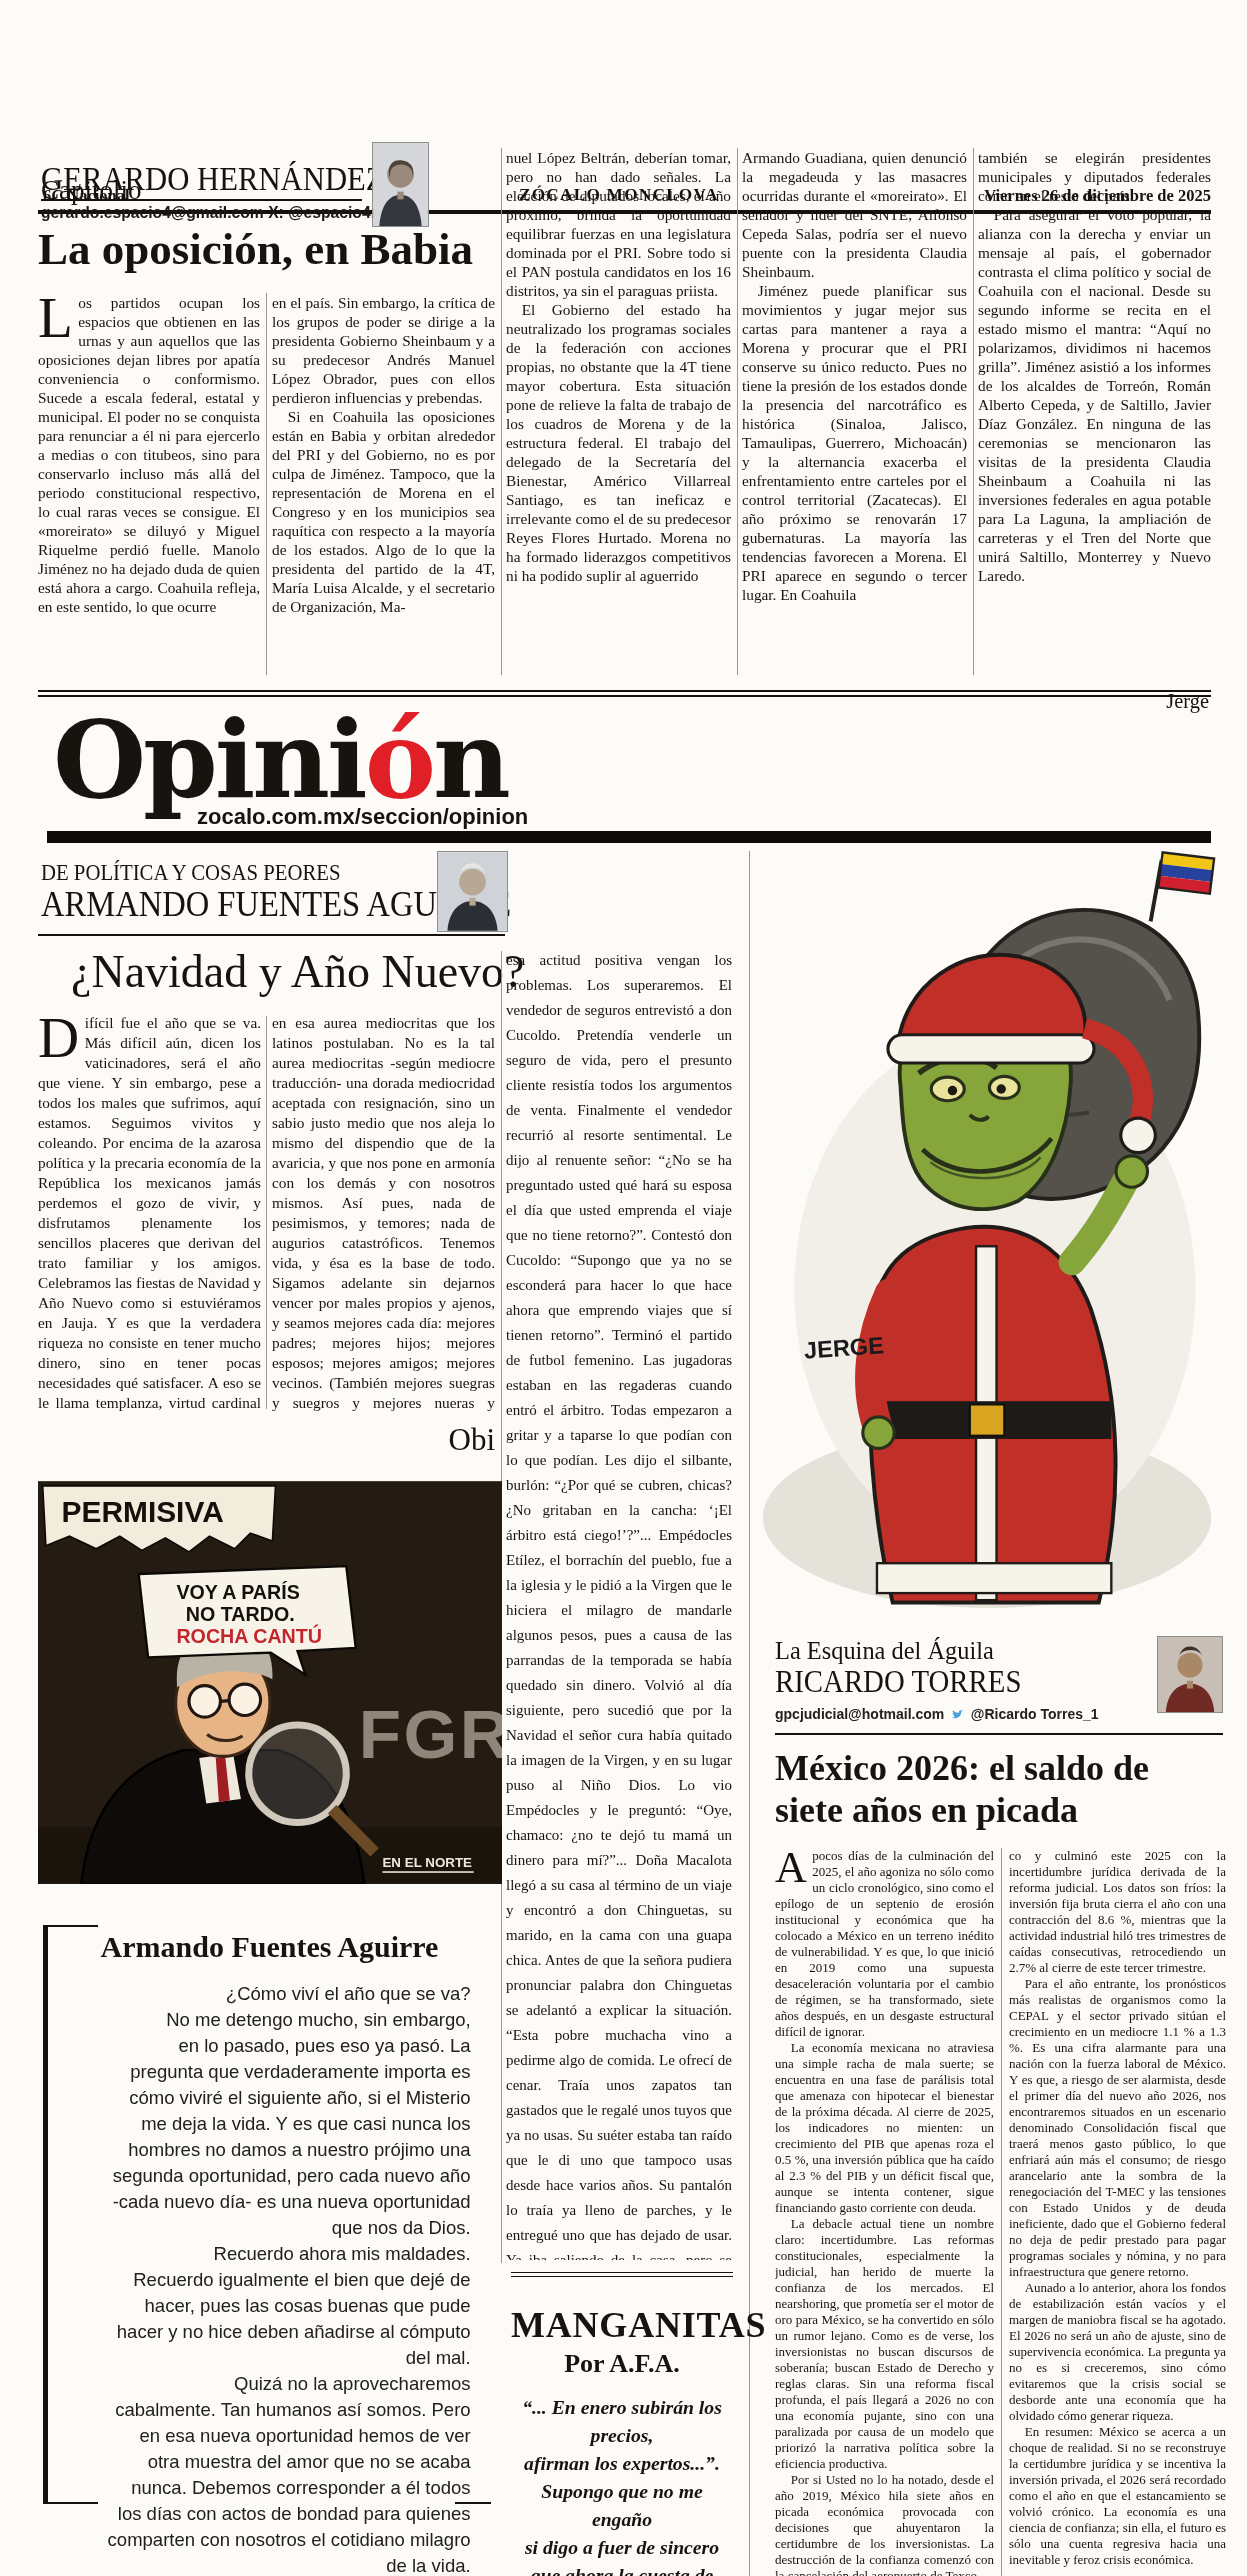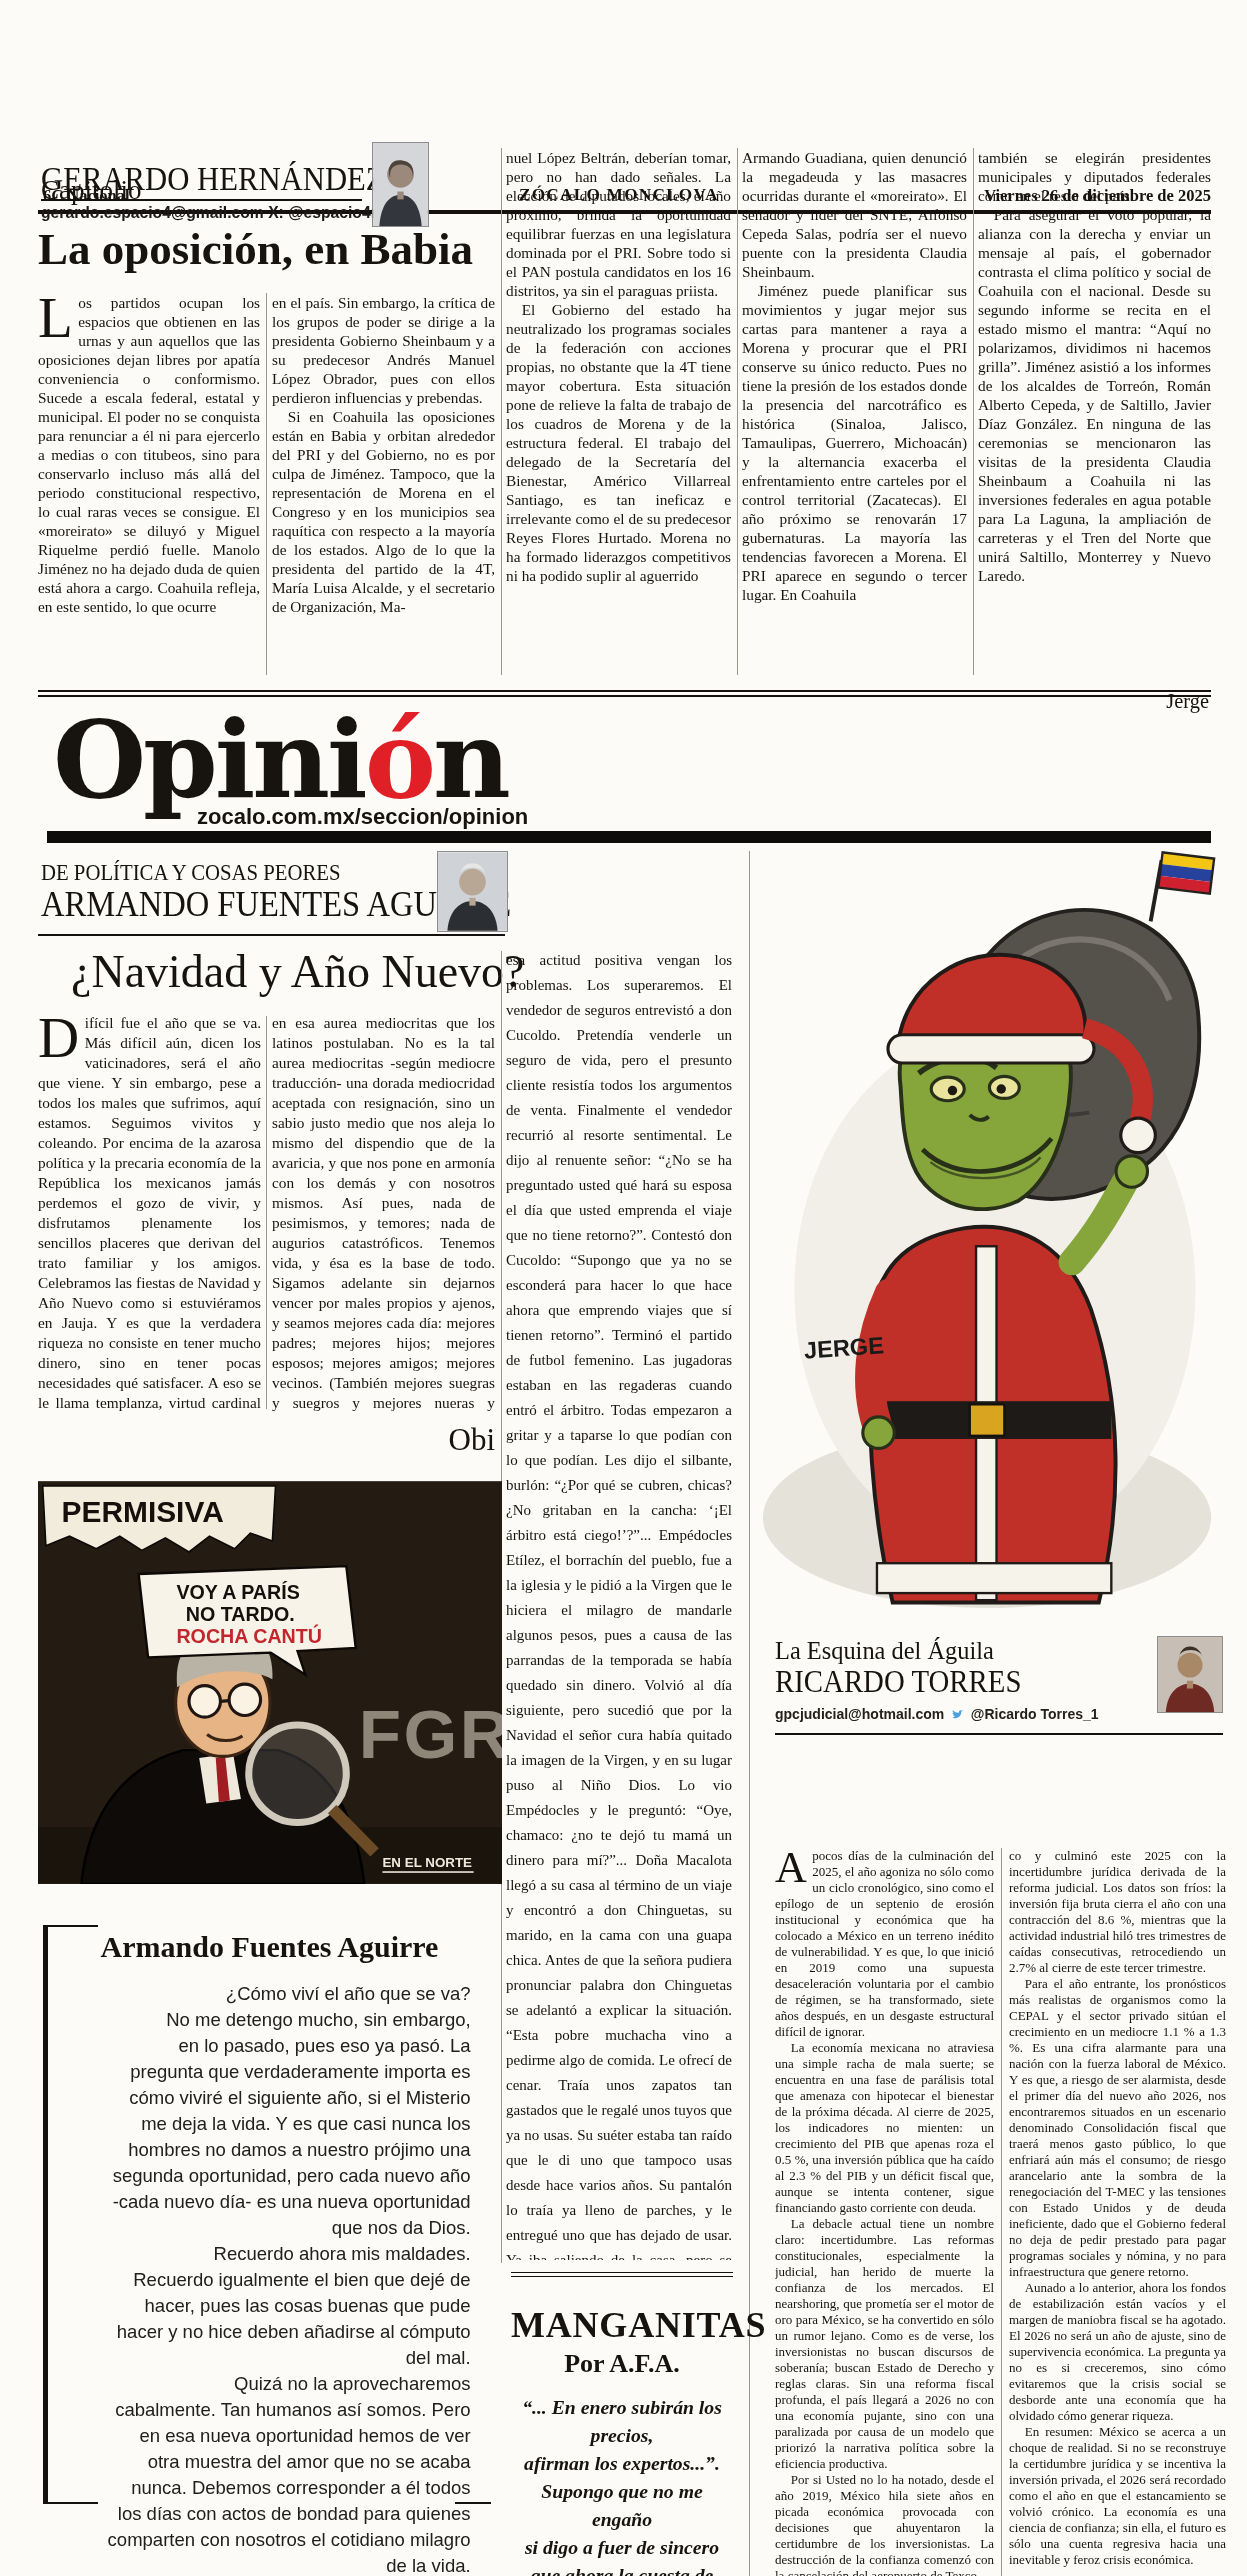--- a/index.html
+++ b/index.html
@@ -275,20 +275,21 @@
       <rect width="82" height="96" fill="#c7bfb6"></rect>
       <circle cx="41" cy="36" r="16" fill="#a98868"></circle>
       <path d="M27 28 C25 14 57 12 57 28 C57 20 50 12 41 12 C32 12 27 20 27 28 Z" fill="#3a3026"></path>
       <path d="M10 96 C12 70 27 60 41 60 C55 60 70 70 72 96 Z" fill="#6e2a23"></path>
       <rect x="37" y="56" width="8" height="10" fill="#a98868"></rect>
     </svg>
   </div>
 
   <div class="rule" style="left:775px;top:1733px;width:448px;height:1.6px;"></div>
 
+  <div class="abs esq-head" style="left:775px;top:1747px;width:425px;">México 2026: el saldo de siete años en picada</div>
 
   <div class="bodycol esqcol" style="left:775px;top:1848px;width:219px;height:728px;">
     <p><span class="dropcap dc-esq">A</span><span>pocos días de la culminación del 2025, el año agoniza no sólo como un ciclo cronológico, sino como el epílogo de un septenio de erosión institucional y económica que ha colocado a México en un terreno inédito de vulnerabilidad. Y es que, lo que inició en 2019 como una supuesta desaceleración voluntaria por el cambio de régimen, se ha transformado, siete años después, en un desgaste estructural difícil de ignorar.</span></p>
     <p>La economía mexicana no atraviesa una simple racha de mala suerte; se encuentra en una fase de parálisis total que amenaza con hipotecar el bienestar de la próxima década. Al cierre de 2025, los indicadores no mienten: un crecimiento del PIB que apenas roza el 0.5 %, una inversión pública que ha caído al 2.3 % del PIB y un déficit fiscal que, aunque se intenta contener, sigue financiando gasto corriente con deuda.</p>
     <p>La debacle actual tiene un nombre claro: incertidumbre. Las reformas constitucionales, especialmente la judicial, han herido de muerte la confianza de los mercados. El nearshoring, que prometía ser el motor de oro para México, se ha convertido en sólo un rumor lejano. Como es de verse, los inversionistas no buscan discursos de soberanía; buscan Estado de Derecho y reglas claras. Sin una reforma fiscal profunda, el país llegará a 2026 no con una economía pujante, sino con una paralizada por causa de un modelo que priorizó la narrativa política sobre la eficiencia productiva.</p>
     <p>Por si Usted no lo ha notado, desde el año 2019, México hila siete años en picada económica provocada con decisiones que ahuyentaron la certidumbre de los inversionistas. La destrucción de la confianza comenzó con la cancelación del aeropuerto de Texco-</p>
   </div>
   <div class="bodycol esqcol" style="left:1009px;top:1848px;width:217px;height:728px;">
     <p>co y culminó este 2025 con la incertidumbre jurídica derivada de la reforma judicial. Los datos son fríos: la inversión fija bruta cierra el año con una contracción del 8.6 %, mientras que la actividad industrial hiló tres trimestres de caídas consecutivas, retrocediendo un 2.7% al cierre de este tercer trimestre.</p>
     <p>Para el año entrante, los pronósticos más realistas de organismos como la CEPAL y el sector privado sitúan el crecimiento en un mediocre 1.1 % a 1.3 %. Es una cifra alarmante para una nación con la fuerza laboral de México. Y es que, a riesgo de ser alarmista, desde el primer día del nuevo año 2026, nos encontraremos situados en un escenario denominado Consolidación fiscal que traerá menos gasto público, lo que enfriará aún más el consumo; de riesgo arancelario ante la sombra de la renegociación del T-MEC y las tensiones con Estado Unidos y de deuda ineficiente, dado que el Gobierno federal no deja de pedir prestado para pagar programas sociales y nómina, y no para infraestructura que genere retorno.</p>

